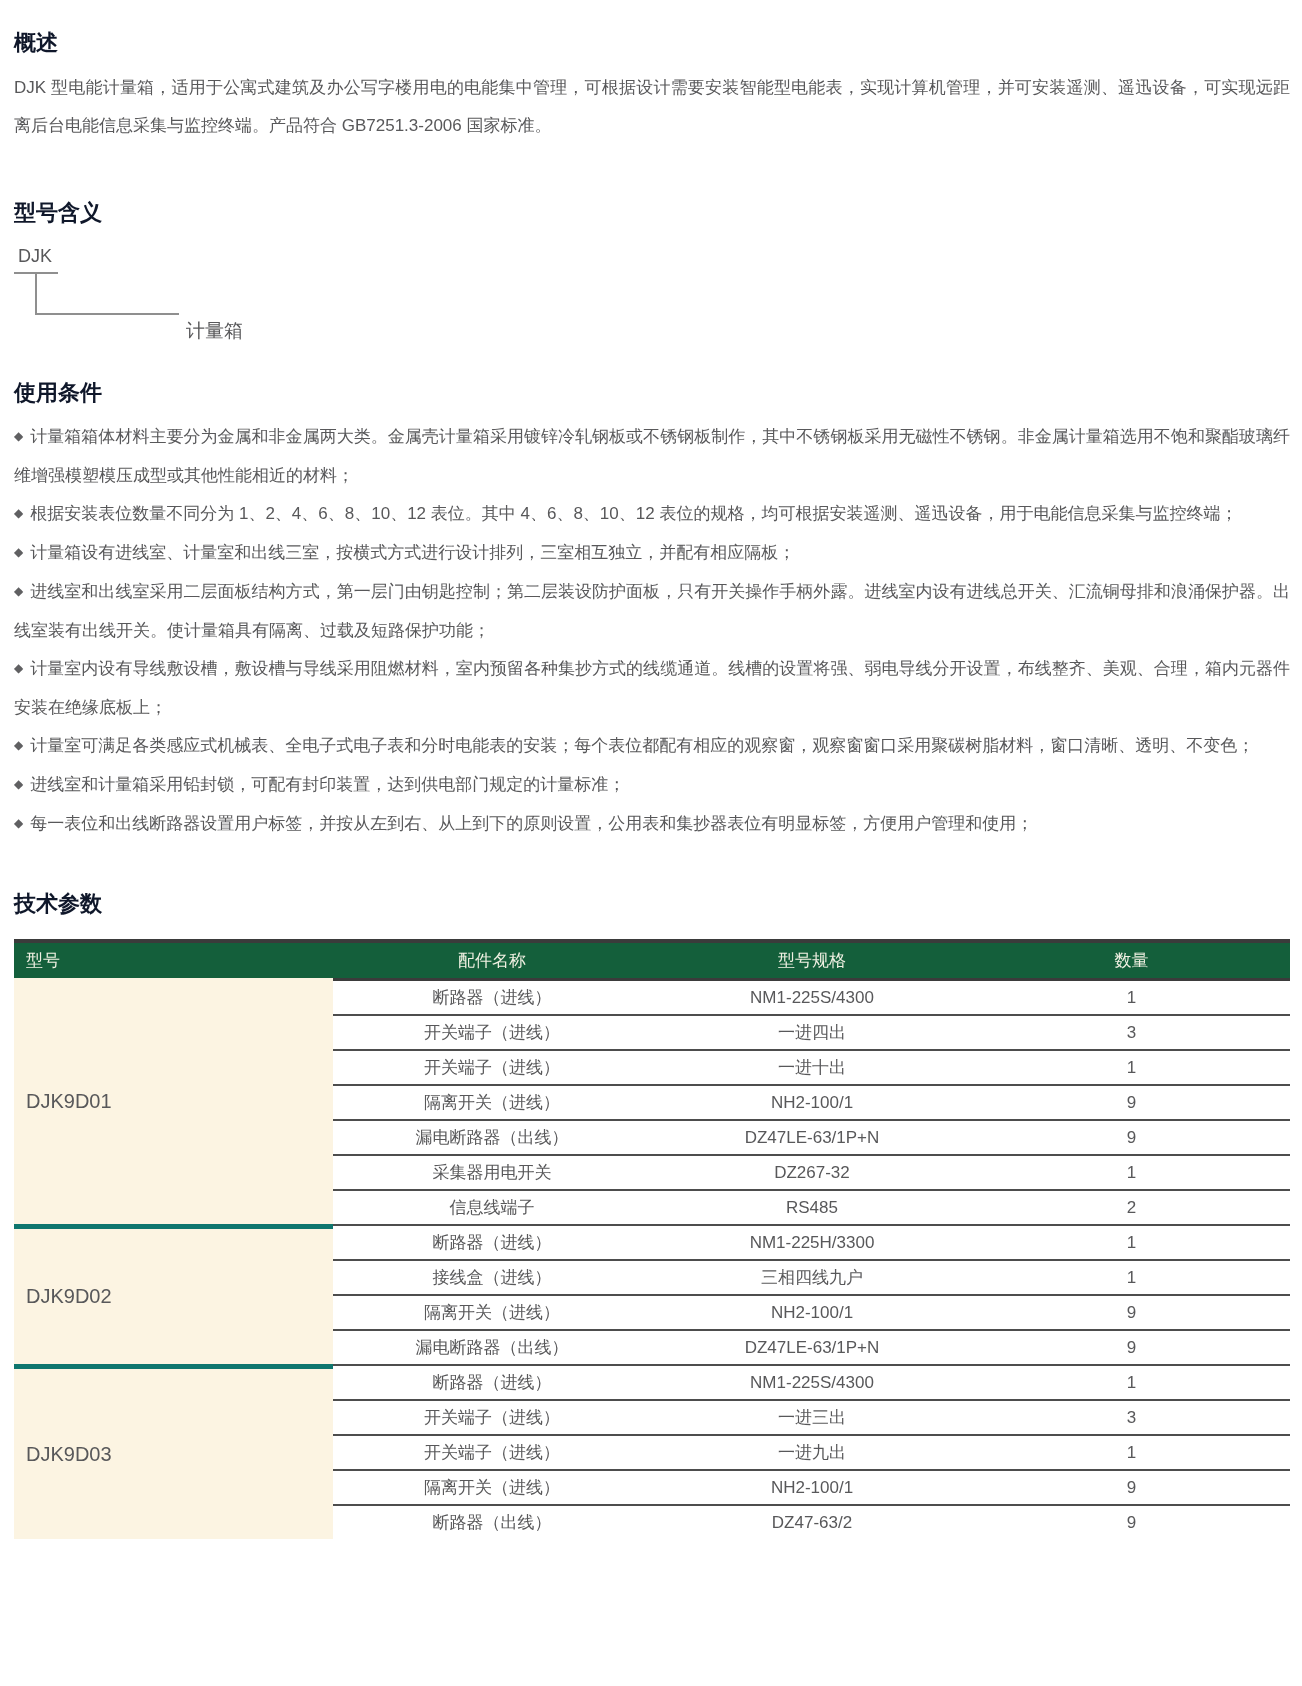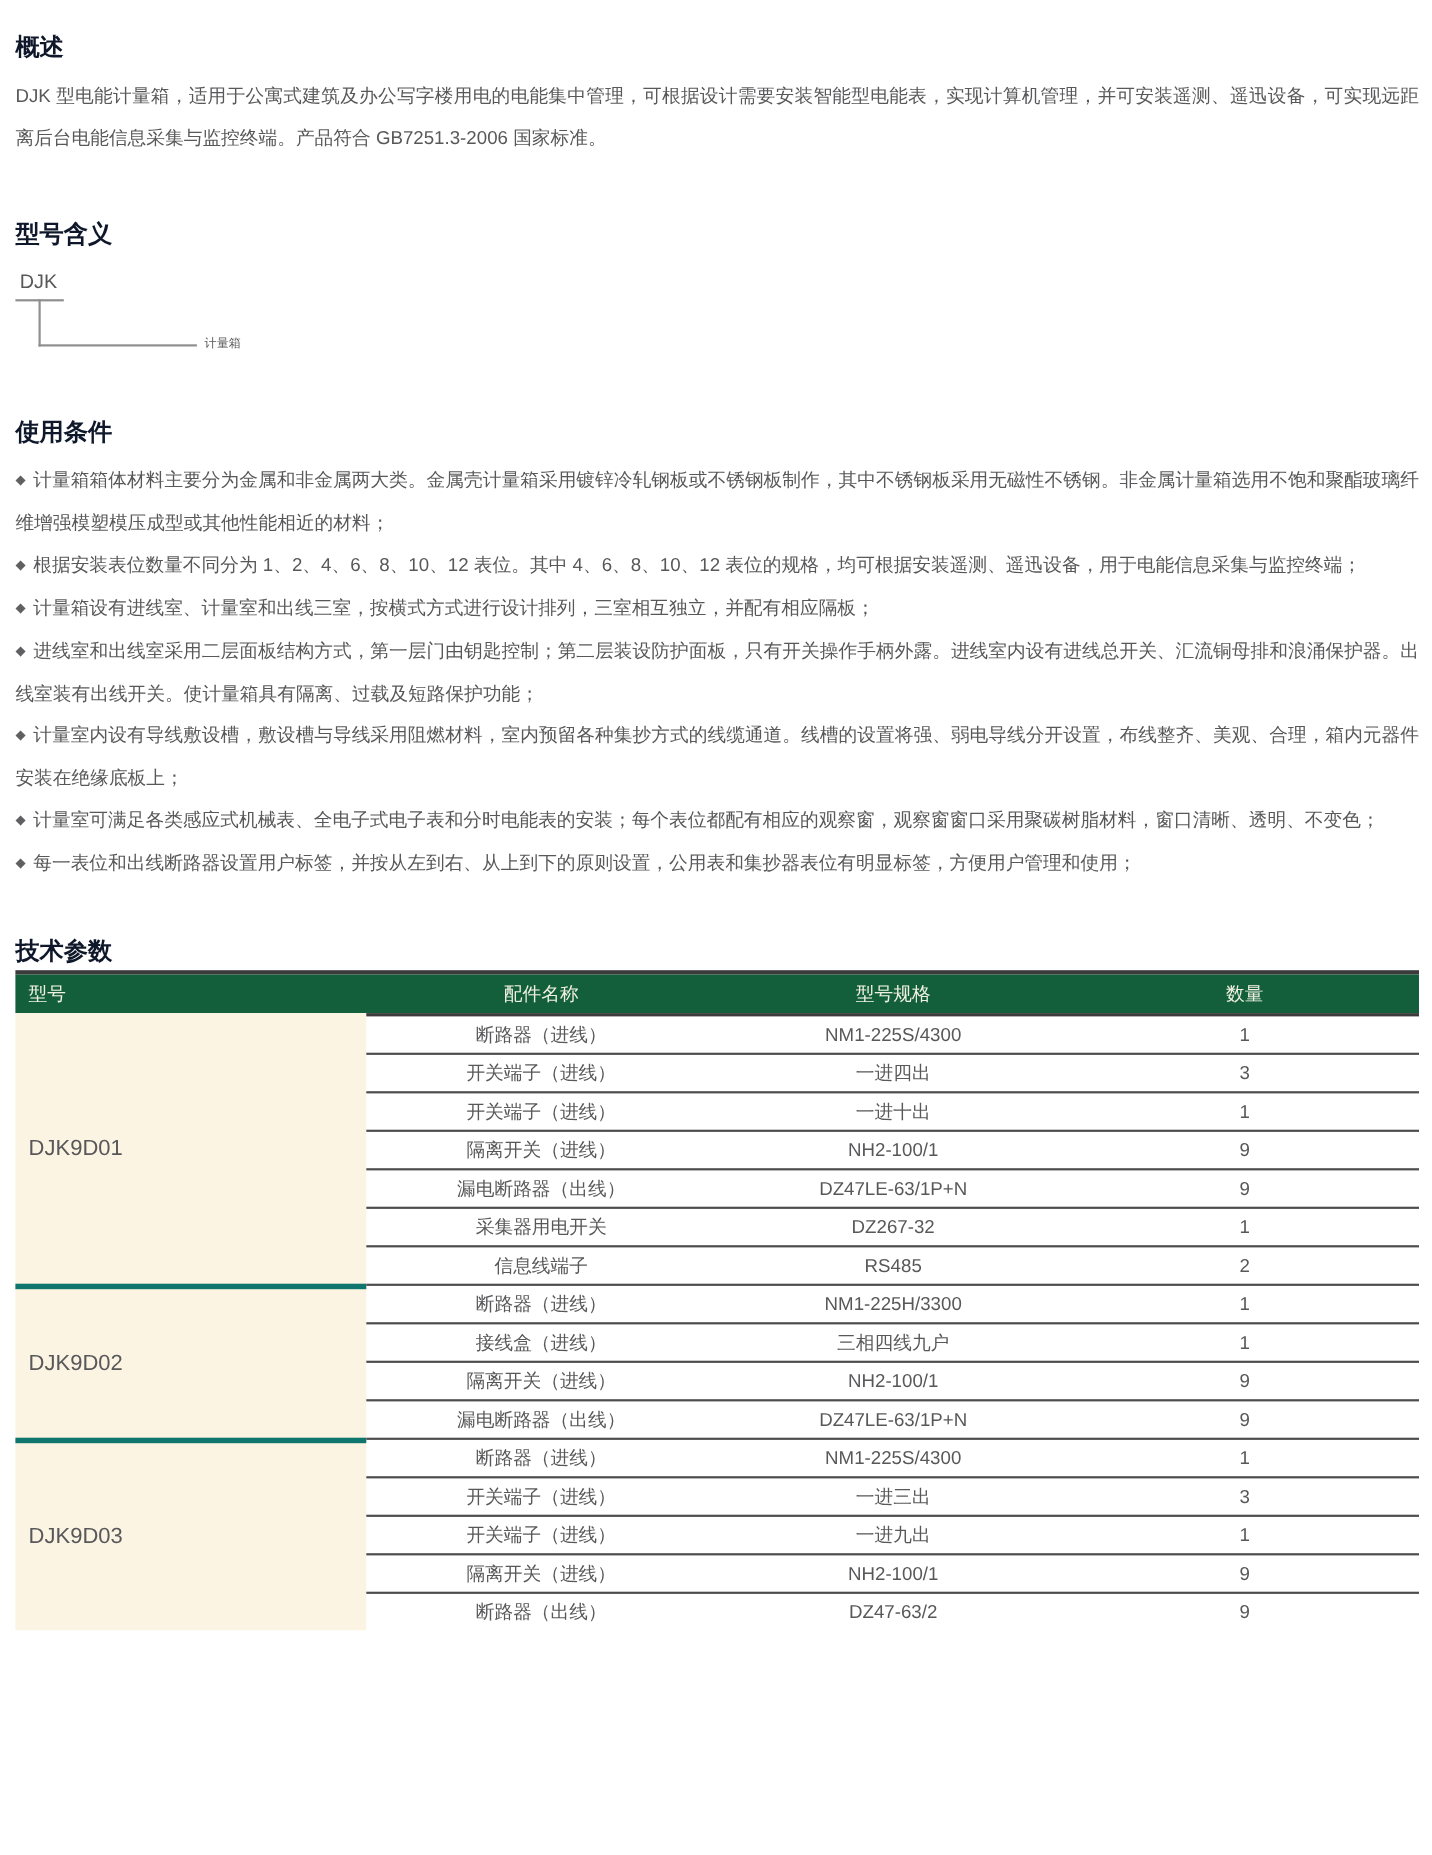--- a/index.html
+++ b/index.html
@@ -32,34 +32,34 @@
     text-align: justify;
     color: #58585a;
   }
 
   
   .diagram { position: relative; height: 100px; margin-top: 0; }
   .djk { position: absolute; left: 4px; top: 20px; font-size: 18px; color: #58585a; }
   .d-underline { position: absolute; left: 0; top: 46px; width: 44px; height: 2px; background: #8f8f8f; }
   .d-vline { position: absolute; left: 21px; top: 46px; width: 2px; height: 43px; background: #8f8f8f; }
   .d-hline { position: absolute; left: 21px; top: 87px; width: 144px; height: 2px; background: #8f8f8f; }
-  .d-label { position: absolute; left: 172px; top: 78px; font-size: 11px; color: #58585a; }
+  .d-label { position: absolute; left: 172px; top: 92px; font-size: 19px; color: #58585a; }
 
   
   ul.bullets { list-style: none; margin: 12px 0 0 0; padding: 0; }
   ul.bullets li {
     font-size: 17px;
     line-height: 38px;
     text-align: justify;
     color: #58585a;
   }
   .diamond { font-size: 12px; margin-right: 7px; position: relative; top: -2px; color: #606062; }
 
   
-  .table { margin-top: 4px; border-top: 4px solid #3b3b3b; }
+  .table { margin-top: 22px; border-top: 4px solid #3b3b3b; }
   .thead {
     display: grid;
     grid-template-columns: 319px 318px 322px 1fr;
     height: 35px;
     background: #145f3b;
     align-items: center;
     color: #f1f1e3;
     font-size: 17px;
   }
   .th { text-align: center; }
@@ -115,20 +115,21 @@
   <li><span class="diamond">◆</span><span class="btext">根据安装表位数量不同分为 1、2、4、6、8、10、12 表位。其中 4、6、8、10、12 表位的规格，均可根据安装遥测、遥迅设备，用于电能信息采集与监控终端；</span></li>
 
   <li><span class="diamond">◆</span><span class="btext">计量箱设有进线室、计量室和出线三室，按横式方式进行设计排列，三室相互独立，并配有相应隔板；</span></li>
 
   <li><span class="diamond">◆</span><span class="btext">进线室和出线室采用二层面板结构方式，第一层门由钥匙控制；第二层装设防护面板，只有开关操作手柄外露。进线室内设有进线总开关、汇流铜母排和浪涌保护器。出线室装有出线开关。使计量箱具有隔离、过载及短路保护功能；</span></li>
 
   <li><span class="diamond">◆</span><span class="btext">计量室内设有导线敷设槽，敷设槽与导线采用阻燃材料，室内预留各种集抄方式的线缆通道。线槽的设置将强、弱电导线分开设置，布线整齐、美观、合理，箱内元器件安装在绝缘底板上；</span></li>
 
   <li><span class="diamond">◆</span><span class="btext">计量室可满足各类感应式机械表、全电子式电子表和分时电能表的安装；每个表位都配有相应的观察窗，观察窗窗口采用聚碳树脂材料，窗口清晰、透明、不变色；</span></li>
 
+  <li><span class="diamond">◆</span><span class="btext">进线室和计量箱采用铅封锁，可配有封印装置，达到供电部门规定的计量标准；</span></li>
 
   <li><span class="diamond">◆</span><span class="btext">每一表位和出线断路器设置用户标签，并按从左到右、从上到下的原则设置，公用表和集抄器表位有明显标签，方便用户管理和使用；</span></li>
 
 </ul>
 
   <h2 class="sec mt-tech">技术参数</h2>
 
   <div class="table">
     <div class="thead">
       <div class="th th-model">型号</div>

